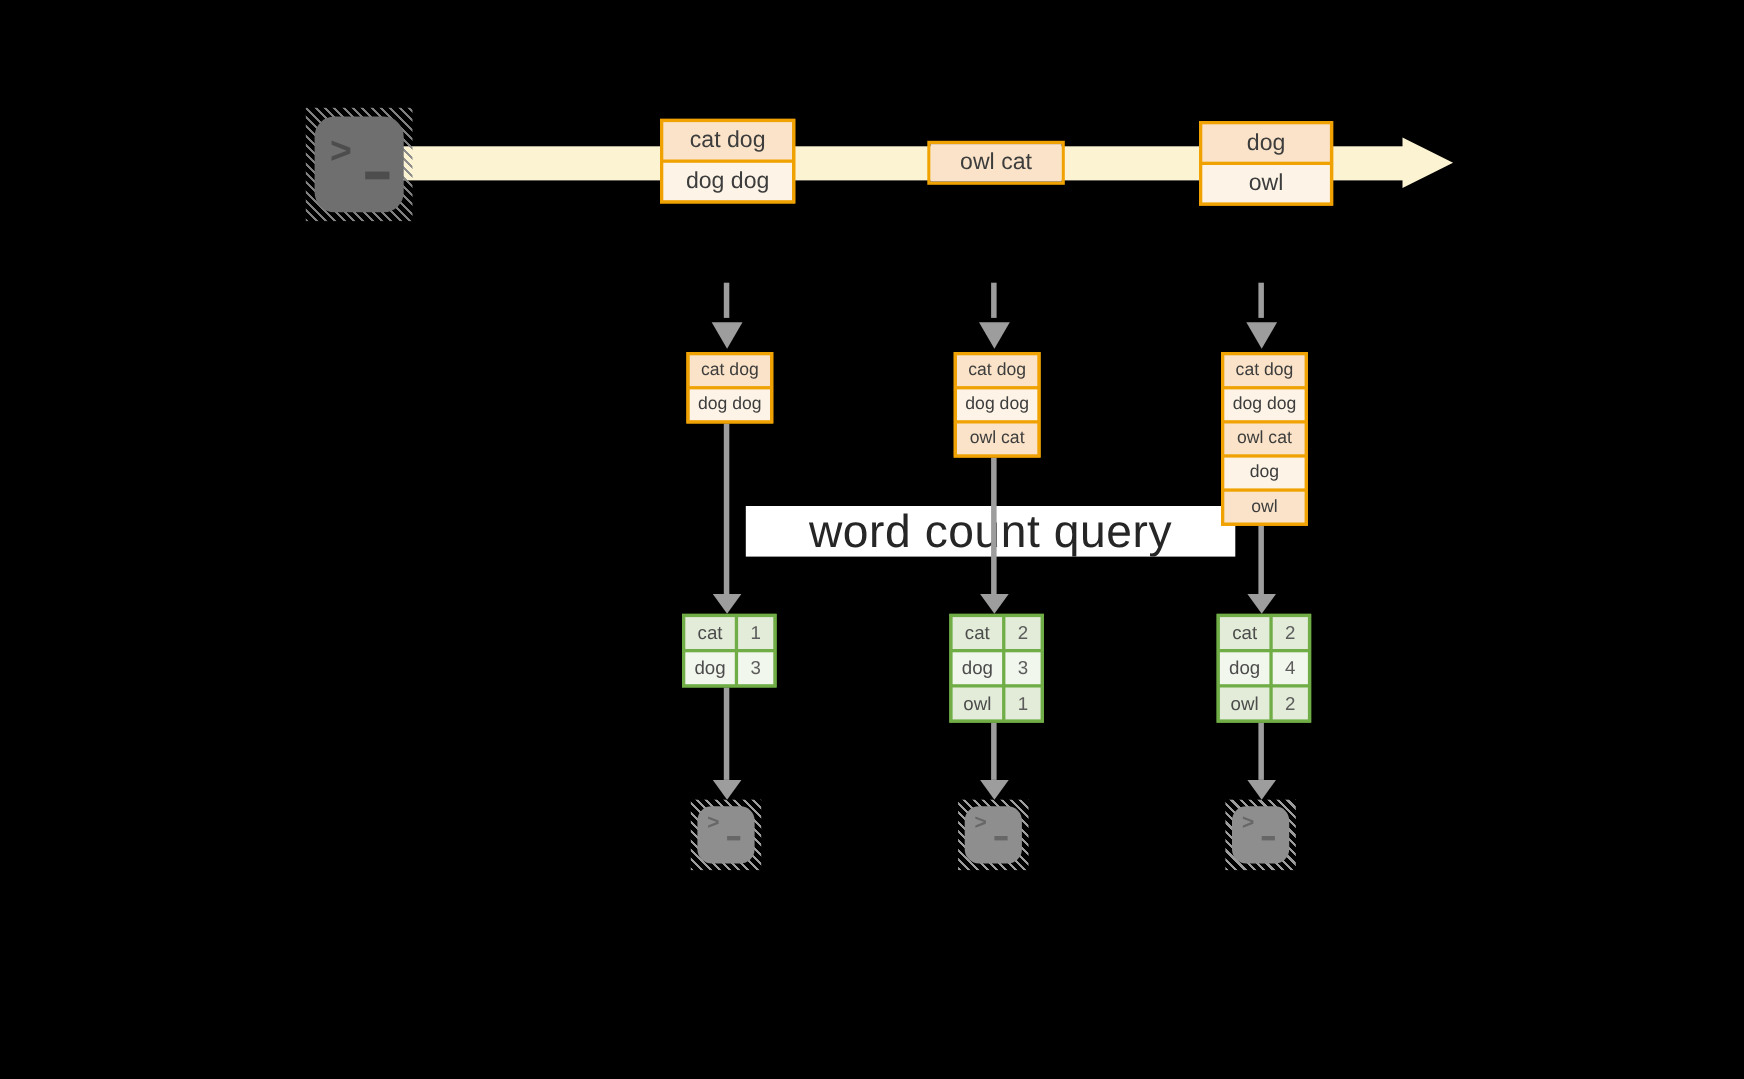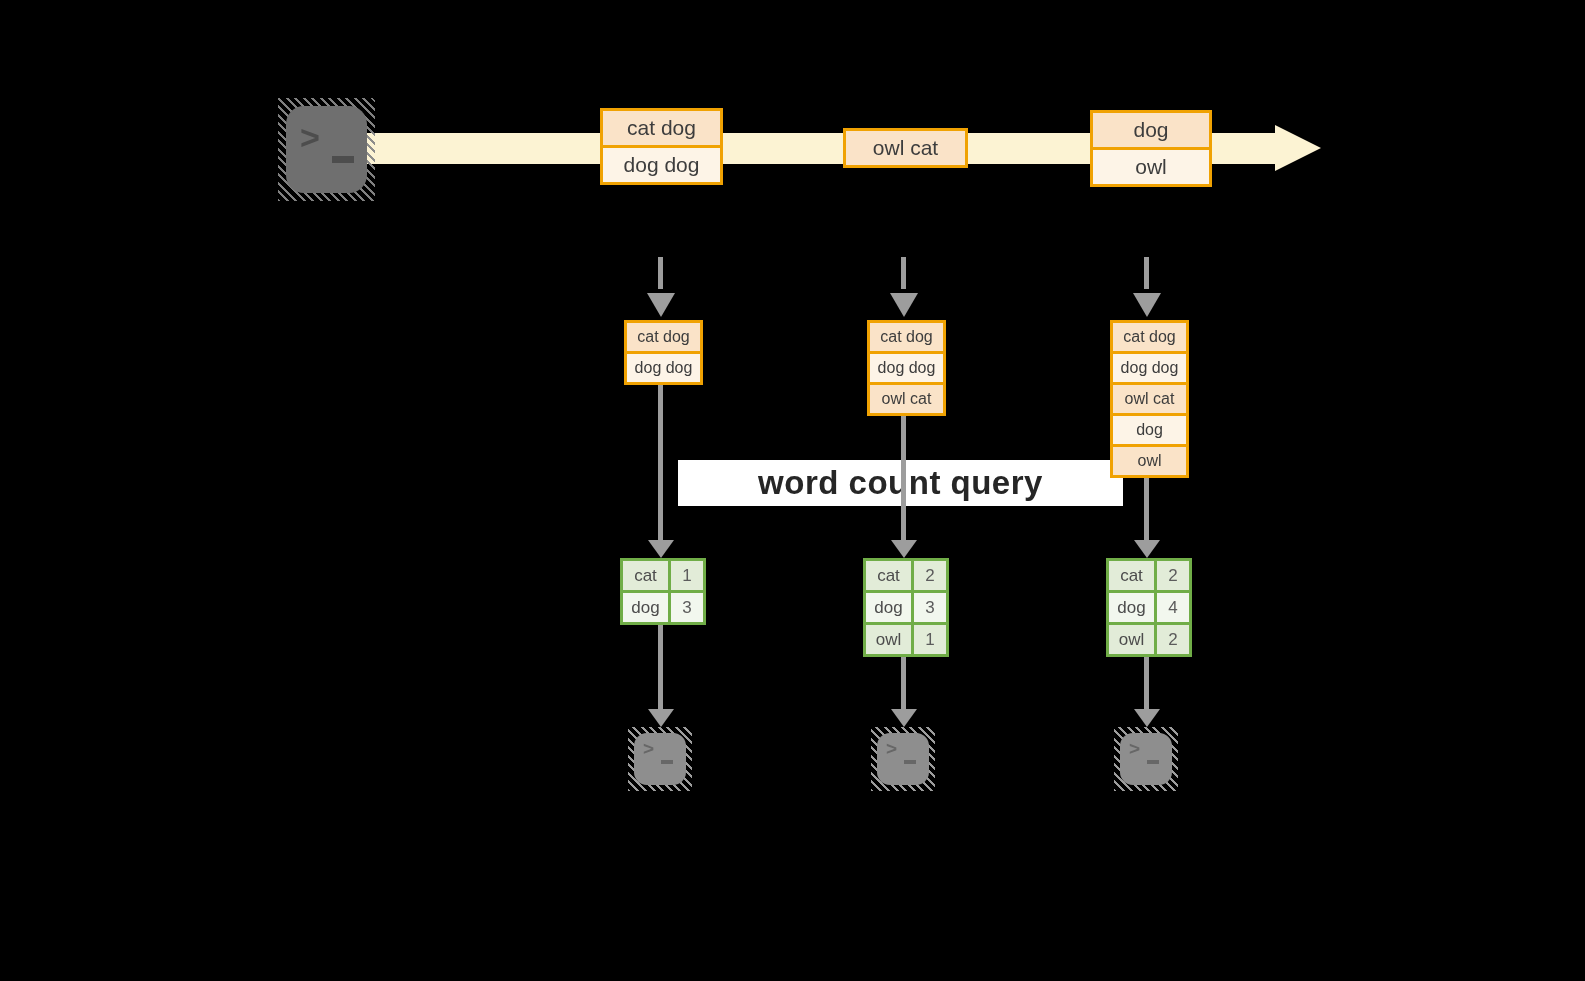--- a/index.html
+++ b/index.html
@@ -57,21 +57,21 @@
   .c-top-1{left:901px;top:416px;height:124px;}
   .c-top-2{left:1144px;top:478px;height:62px;}
   .ch-top-0{left:648px;top:540px;} .ch-top-1{left:891px;top:540px;} .ch-top-2{left:1134px;top:540px;}
   .c-bot-0{left:658px;top:625px;height:84px;}
   .c-bot-1{left:901px;top:657px;height:52px;}
   .c-bot-2{left:1144px;top:657px;height:52px;}
   .ch-bot-0{left:648px;top:709px;} .ch-bot-1{left:891px;top:709px;} .ch-bot-2{left:1134px;top:709px;}
   
   .query-band{position:absolute;left:678px;top:460px;width:445px;height:46px;background:#ffffff;z-index:1;
     display:flex;align-items:center;justify-content:center;}
-  .query-band span{font-size:33px;color:#262626;letter-spacing:.5px;font-weight:bold;}
+  .query-band span{font-size:42px;color:#262626;letter-spacing:.5px;}
   
   .counts{position:absolute;top:558px;width:80px;z-index:3;border:3px solid #70ad47;background:#70ad47;
     display:flex;flex-direction:column;gap:3px;}
   .crow{display:flex;height:29px;gap:3px;background:#70ad47;}
   .crow:nth-child(odd) .ccell{background:#e2ecd8;}
   .crow:nth-child(even) .ccell{background:#f2f7ee;}
   .ccell{display:flex;align-items:center;justify-content:center;}
   .cword{width:45px;font-size:17px;color:#4c4c4c;}
   .cnum{flex:1;font-size:17px;color:#5c5c5c;}
   .counts-0{left:620px;} .counts-1{left:863px;} .counts-2{left:1106px;}

